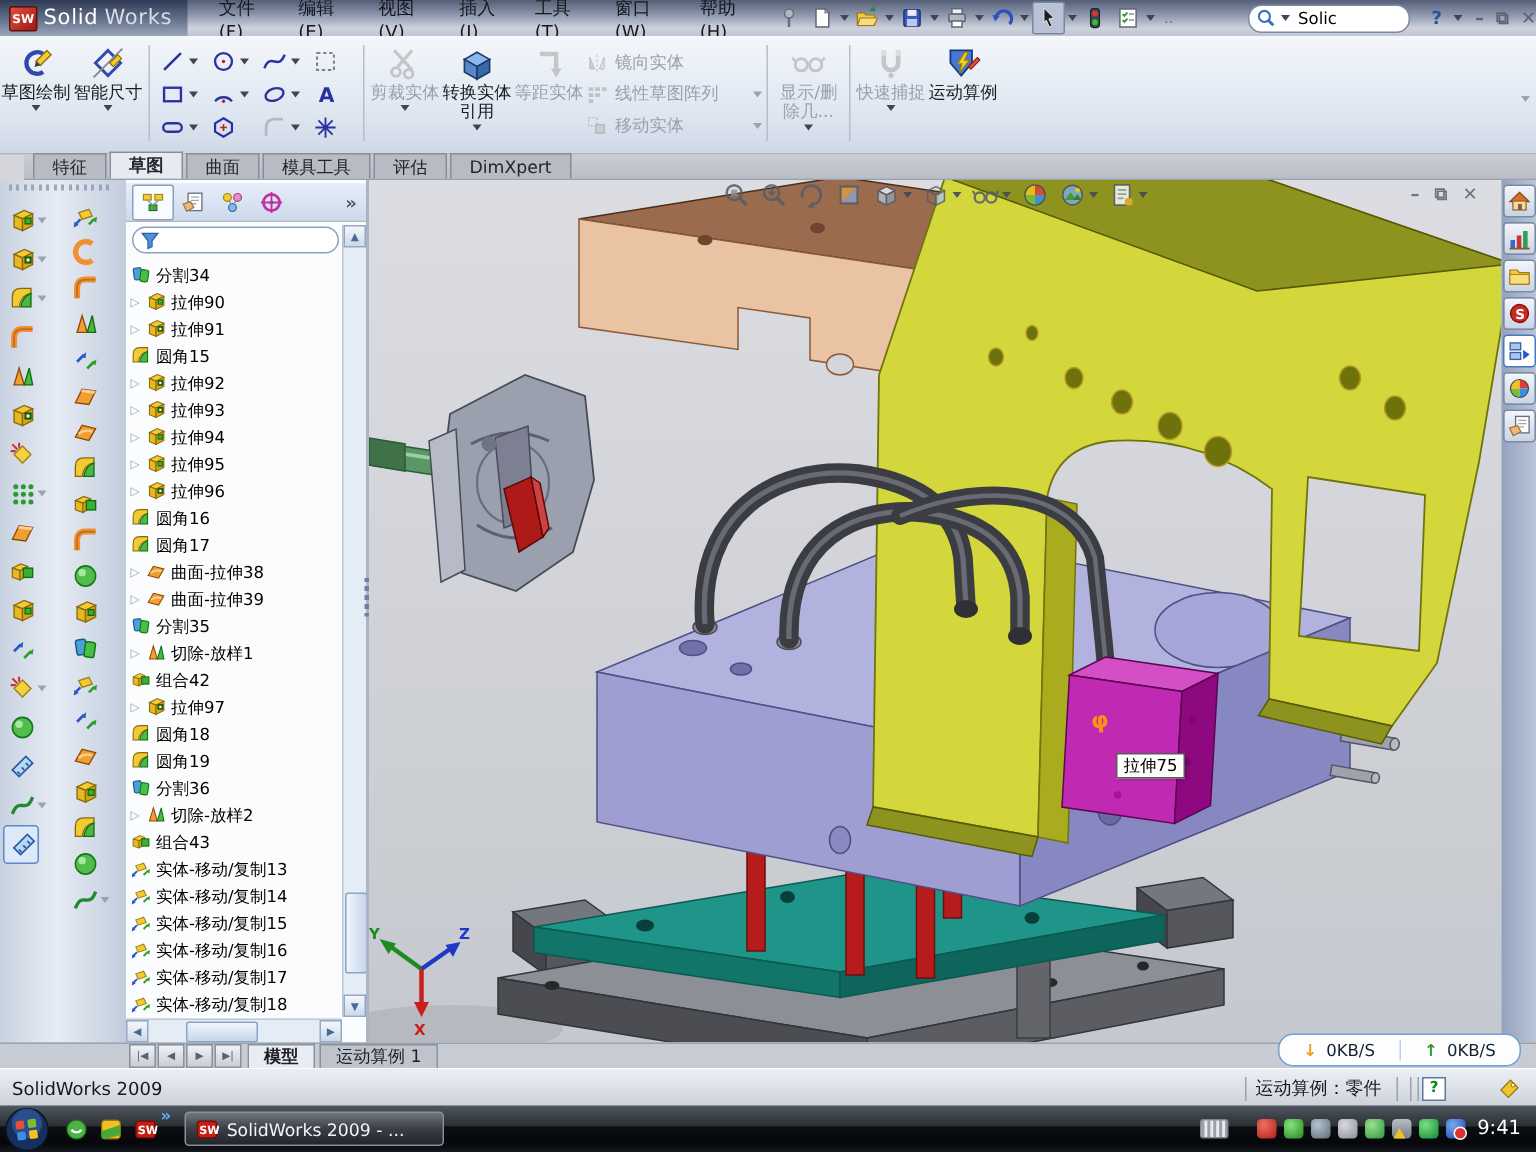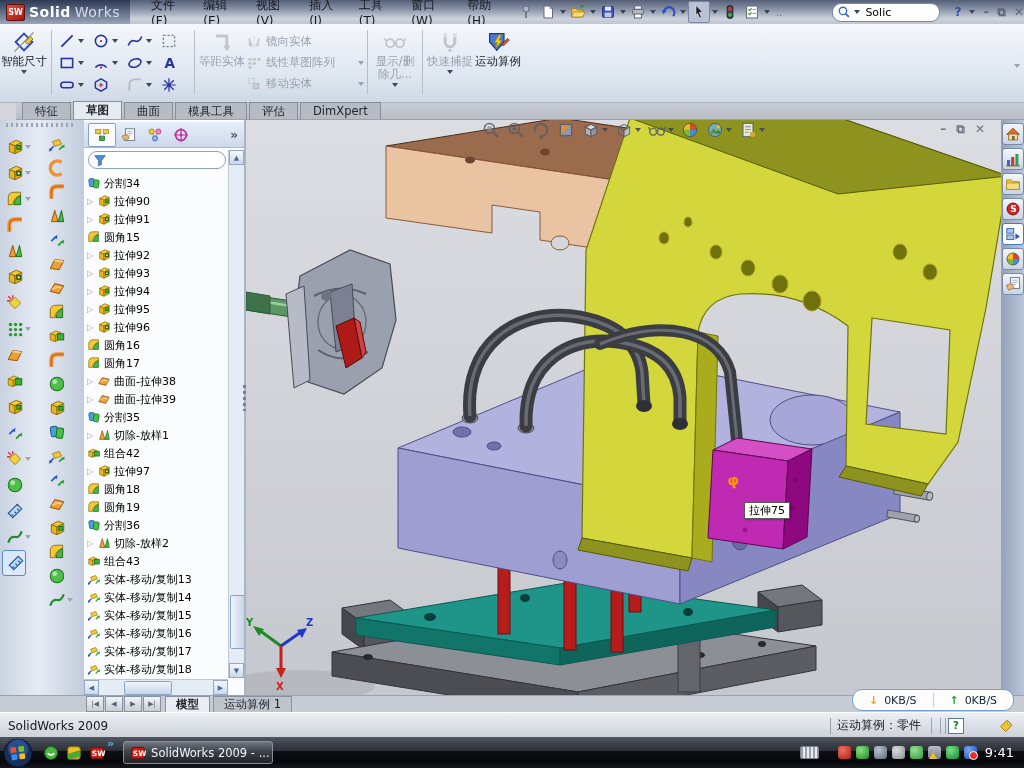--- a/index.html
+++ b/index.html
@@ -13,21 +13,21 @@
   .dd.gray{border-top-color:#9aa4b0}
   
   .titlebar{left:0;top:0;width:1024px;height:24px;
     background:linear-gradient(#545f78,#8b96aa 40%,#cdd2dc 78%,#c0c6d2);
     display:flex;align-items:center}
   .logo{display:flex;align-items:center;gap:4px;padding:0 10px 0 6px;height:100%;
     background:linear-gradient(#2e3a54,#6b7891 60%,#9aa5b8);}
   .logo .cube{width:17px;height:15px;background:linear-gradient(135deg,#e05040,#a01810);
     border:1px solid #601008;border-radius:2px;color:#fff;font-size:8px;font-weight:bold;
     display:flex;align-items:center;justify-content:center}
-  .logo .b{color:#fff;font-weight:bold;font-size:14px;letter-spacing:.5px}
+  .logo .b{color:#fff;font-weight:normal;font-size:14px;letter-spacing:.5px}
   .logo .l{color:#d8dde6;font-size:14px;letter-spacing:.5px}
   .menus{display:flex;gap:4px;margin-left:12px}
   .menu-item{padding:2px 9px;color:#15181e;cursor:default}
   .stdbar{display:flex;align-items:center;gap:2px;margin-left:8px}
   .tbtn{display:flex;align-items:center;justify-content:center;width:20px;height:20px;border-radius:2px}
   .tbtn.pressed{background:#b9c2d4;border:1px solid #7886a0}
   .searchpill{display:flex;align-items:center;gap:3px;background:#fff;border:1px solid #7a8aa0;
     border-radius:9px;height:17px;padding:0 10px 0 4px;margin-left:50px;min-width:92px}
   .searchpill input{border:none;outline:none;width:52px;font-size:11px;font-family:inherit;background:transparent}
   .winctl{display:flex;gap:8px;margin-left:14px;color:#5d6572;font-weight:bold;font-size:12px}
@@ -119,21 +119,21 @@
     border-top:1px solid #fff;display:flex;align-items:center;font-size:12px;color:#15181e}
   .sdiv{width:1px;height:16px;background:#9aa2b0;margin:0 6px}
   .helpbox{width:14px;height:14px;background:#fff;border:1px solid #5a7aa0;color:#0a8a0a;font-weight:bold;
     font-size:10px;display:flex;align-items:center;justify-content:center}
   
   .taskbar{left:0;top:737px;width:1024px;height:31px;
     background:linear-gradient(#50565f,#2b2f36 44%,#0c0e12 46%,#05070a 80%,#15181d);display:flex;align-items:center}
   .startorb{width:30px;height:30px;margin-left:3px;flex:none}
   .qlaunch{display:flex;align-items:center;gap:7px;margin-left:10px}
   .chev{color:#5ab0f0;font-weight:bold;font-size:11px;margin-left:2px;align-self:flex-start}
-  .taskbtn{display:flex;align-items:center;gap:5px;width:150px;height:23px;margin-left:9px;padding:0 6px;
+  .taskbtn{display:flex;align-items:center;gap:5px;width:173px;height:23px;margin-left:9px;padding:0 6px;
     box-sizing:border-box;border-radius:3px;border:1px solid #5d6169;color:#f2f4f7;font-size:11.5px;
     white-space:nowrap;overflow:hidden;background:linear-gradient(#4a4f57,#24272d 50%,#14161b)}
   .taskbtn.active{background:linear-gradient(#71767f,#3a3e46 50%,#22252b);border-color:#8b9099}
   .tray{display:flex;align-items:center;gap:5px;margin-left:auto;margin-right:8px}
   .tray-ic{width:13px;height:13px;border-radius:3px}
   .tray-ic[data-kind="keyboard"]{width:17px;height:11px;border-radius:2px;background:#e9eaee;border:1px solid #7d828c;
     background-image:repeating-linear-gradient(90deg,#9aa0aa 0 2px,transparent 2px 4px);background-size:100% 3px;background-position:0 2px;background-repeat:repeat-y;margin-right:14px}
   .tray-ic[data-kind="antivirus"]{background:radial-gradient(circle at 35% 30%,#f07060,#b01c1c)}
   .tray-ic[data-kind="security"]{background:radial-gradient(circle at 35% 30%,#8ae080,#1f8a1f)}
   .tray-ic[data-kind="update"]{background:radial-gradient(circle at 35% 30%,#b4c4cf,#5c6a74)}
@@ -602,20 +602,27 @@
       <span class="dd" style="margin-top:5px"></span>
       <span>–</span>
       <span>⧉</span>
       <span>✕</span>
     </div>
   </div>
 
   <div class="abs ribbon">
     <div style="display:flex">
 
+        <div class="rbig">
+          <svg>
+            <use href="#rb-sketch"></use>
+          </svg>
+          <div class="lbl">草图绘制</div>
+          <div class="dd"></div>
+        </div>
 
         <div class="rbig">
           <svg>
             <use href="#rb-dim"></use>
           </svg>
           <div class="lbl">智能尺寸</div>
           <div class="dd"></div>
         </div>
       </div>
     <div class="rsep"></div>
@@ -701,21 +708,35 @@
         <div class="ecell">
           <svg class="i18">
             <use href="#sk-star"></use>
           </svg>
 
         </div>
       </div>
     <div class="rsep"></div>
     <div style="display:flex">
 
-
+        <div class="rbig disabled">
+          <svg>
+            <use href="#rb-trim"></use>
+          </svg>
+          <div class="lbl">剪裁实体</div>
+          <div class="dd"></div>
+        </div>
+
+        <div class="rbig">
+          <svg>
+            <use href="#rb-convert"></use>
+          </svg>
+          <div class="lbl">转换实体引用</div>
+          <div class="dd"></div>
+        </div>
 
         <div class="rbig disabled">
           <svg>
             <use href="#rb-offset"></use>
           </svg>
           <div class="lbl">等距实体</div>
 
         </div>
       </div>
     <div class="rcol">

